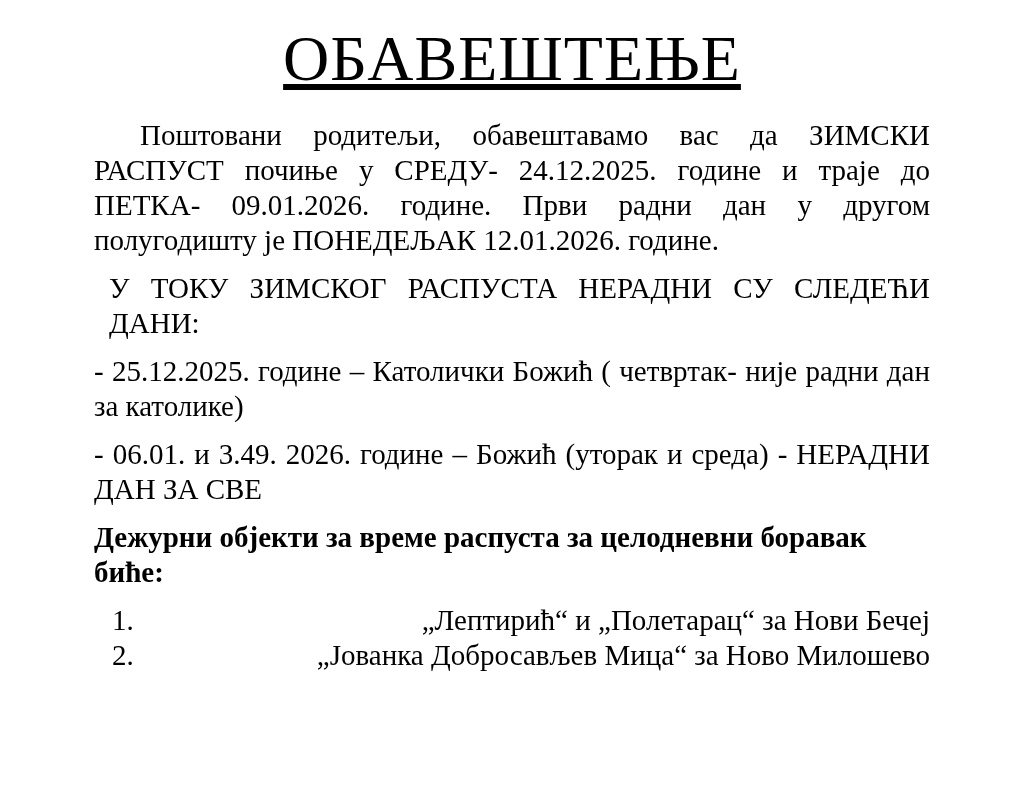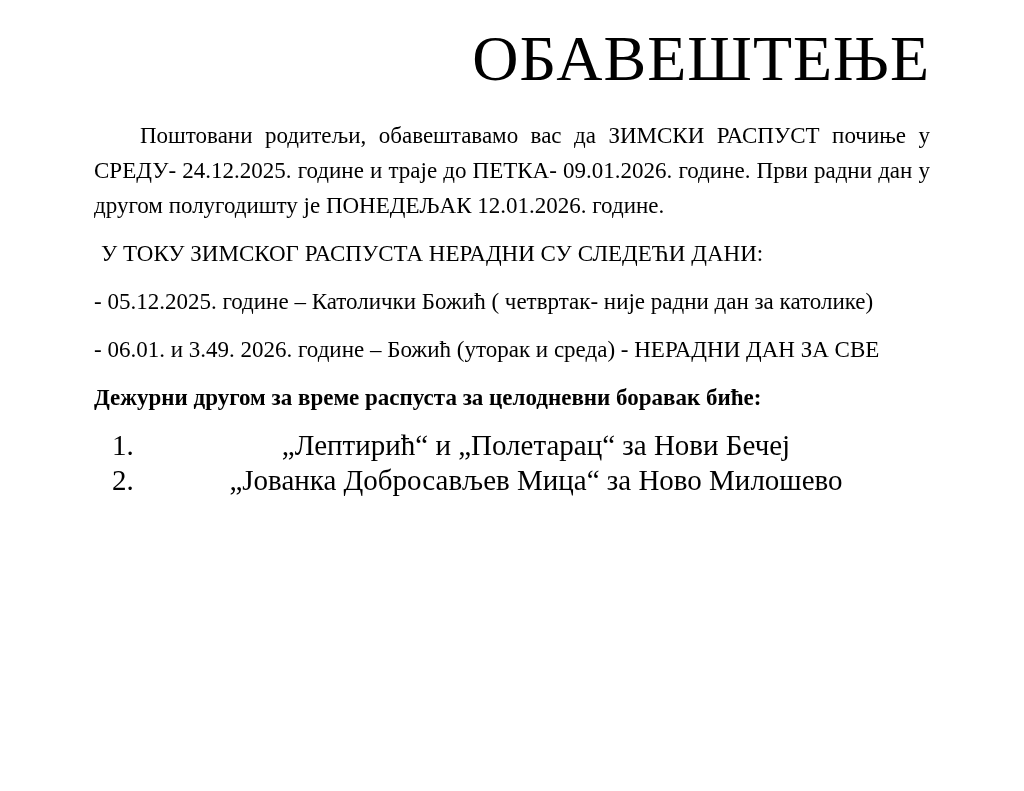--- a/index.html
+++ b/index.html
@@ -16,69 +16,71 @@
   }
   .page {
     box-sizing: border-box;
     width: 1024px;
     height: 791px;
     padding: 0 94px;
   }
   .doc-title {
     font-size: 64px;
     font-weight: normal;
-    text-align: right;
+    text-align: center;
     margin: 24px 0 24px 0;
     line-height: 1.1;
     letter-spacing: 1px;
+    text-decoration: underline;
   }
   .para {
-    font-size: 23px;
+    font-size: 29px;
     line-height: 35px;
     text-align: justify;
     text-align-last: left;
     margin: 0 0 13px 0;
   }
   .para.first-indent {
     text-indent: 46px;
   }
   .para.lead-space {
     padding-left: 7px;
+    margin-left: 8px;
   }
   .para.bold-line {
     font-weight: bold;
     text-align: left;
   }
   .duty-list {
     font-size: 29px;
     line-height: 35px;
     margin: 2px 0 0 0;
     padding-left: 47px;
   }
   .duty-list li {
     padding-left: 1px;
-    text-align: center;
+    text-align: right;
   }
 </style>
 </head>
 <body>
 
 <div class="page">
 
   <h1 class="doc-title">ОБАВЕШТЕЊЕ</h1>
 
   <p class="para first-indent">Поштовани родитељи, обавештавамо вас да ЗИМСКИ РАСПУСТ почиње у СРЕДУ- 24.12.2025. године и траје до ПЕТКА- 09.01.2026. године. Први радни дан у другом полугодишту је ПОНЕДЕЉАК 12.01.2026. године.</p>
 
   <p class="para lead-space">У ТОКУ ЗИМСКОГ РАСПУСТА НЕРАДНИ СУ СЛЕДЕЋИ ДАНИ:</p>
 
-  <p class="para">- 05.12.2025. године – Католички Божић ( четвртак- није радни дан за католике)</p>
+  <p class="para">- 25.12.2025. године – Католички Божић ( четвртак- није радни дан за католике)</p>
 
 
   <p class="para">- 06.01. и 3.49. 2026. године – Божић (уторак и среда) - НЕРАДНИ ДАН ЗА СВЕ</p>
 
-  <p class="para bold-line">Дежурни другом за време распуста за целодневни боравак биће:</p>
+  <p class="para bold-line">Дежурни објекти за време распуста за целодневни боравак биће:</p>
 
   <ol class="duty-list">
     <li>„Лептирић“ и „Полетарац“ за Нови Бечеј</li>
     <li>„Јованка Добросављев Мица“ за Ново Милошево</li>
   </ol>
 
 </div>
 
 </body></html>

